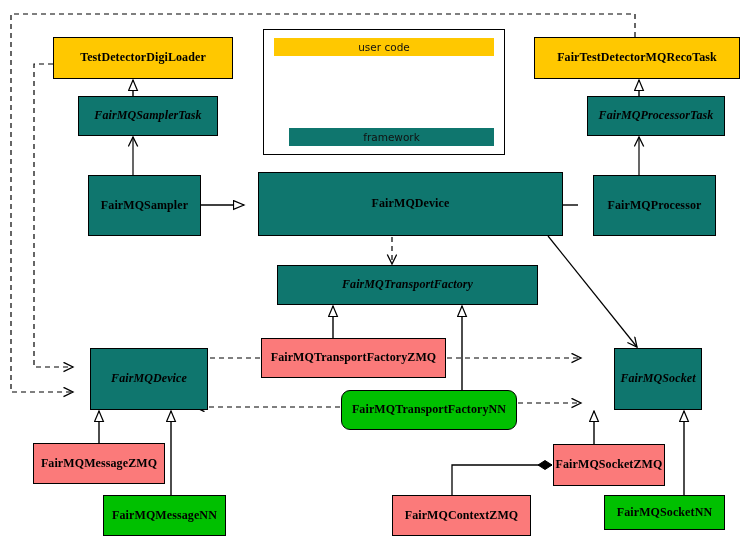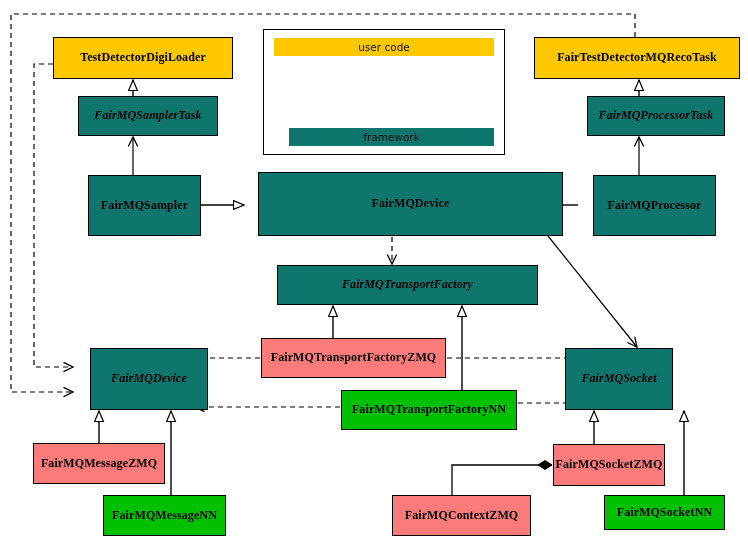--- a/index.html
+++ b/index.html
@@ -117,27 +117,27 @@
       </div>
       <div class="node framework" style="left: 578px; top: 175px; width: 123px; height: 61px;">
         <span>FairMQProcessor</span>
       </div>
       <div class="node framework abstract" style="left: 262px; top: 265px; width: 261px; height: 40px;">
         <span>FairMQTransportFactory</span>
       </div>
       <div class="node zmq" style="left: 261px; top: 338px; width: 185px; height: 40px; justify-content: center;">
         <span>FairMQTransportFactoryZMQ</span>
       </div>
-      <div class="node nn" style="left: 341px; top: 390px; width: 176px; height: 40px;">
+      <div class="node nn" style="left: 341px; top: 390px; width: 176px; height: 40px; border-radius: 9px;">
         <span>FairMQTransportFactoryNN</span>
       </div>
       <div class="node framework abstract" style="left: 75px; top: 348px; width: 118px; height: 62px;">
         <span>FairMQDevice</span>
       </div>
-      <div class="node framework abstract" style="left: 550px; top: 348px; width: 108px; height: 62px;">
+      <div class="node framework abstract" style="left: 599px; top: 348px; width: 88px; height: 62px;">
         <span>FairMQSocket</span>
       </div>
       <div class="node zmq" style="left: 33px; top: 443px; width: 132px; height: 41px;">
         <span>FairMQMessageZMQ</span>
       </div>
       <div class="node nn" style="left: 103px; top: 495px; width: 123px; height: 41px;">
         <span>FairMQMessageNN</span>
       </div>
       <div class="node zmq" style="left: 553px; top: 444px; width: 112px; height: 42px;">
         <span>FairMQSocketZMQ</span>

